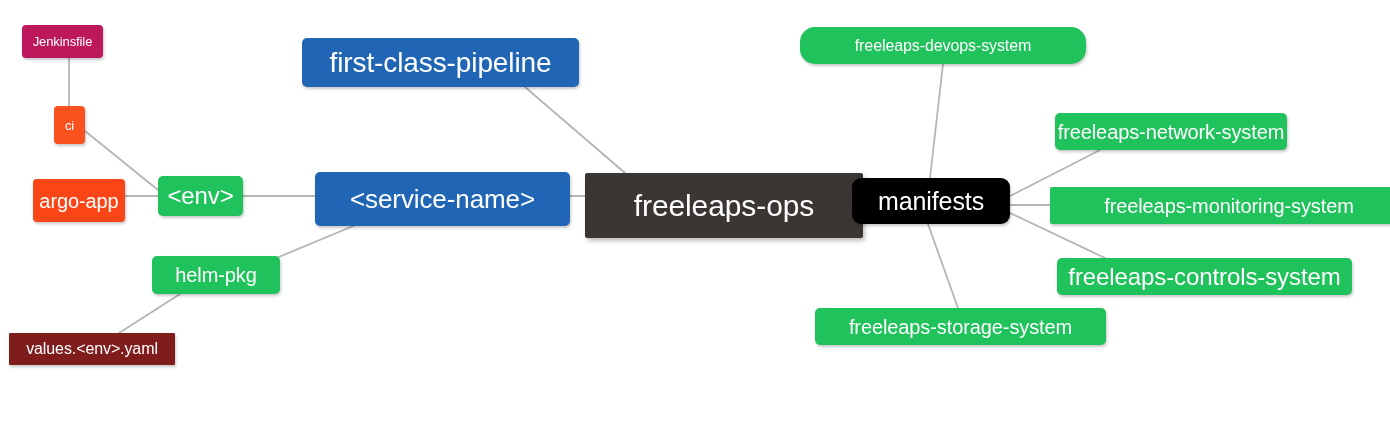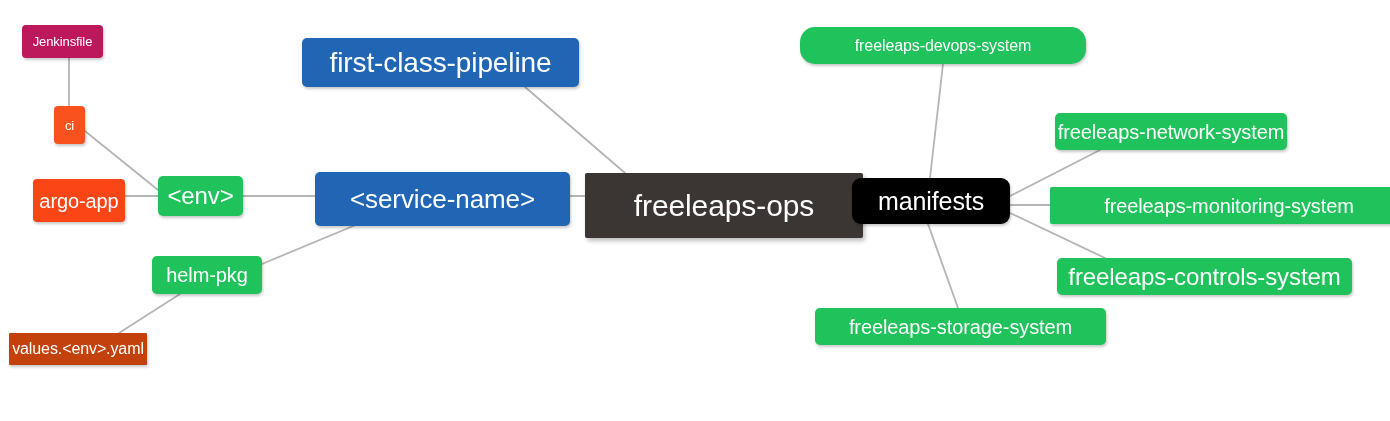--- a/index.html
+++ b/index.html
@@ -84,24 +84,24 @@
       </div>
       <div class="node" style="left: 54px; top: 106px; width: 31px; height: 38px; background: rgb(249, 82, 30); font-size: 13px; border-radius: 4px;">
         <span>ci</span>
       </div>
       <div class="node" style="left: 22px; top: 25px; width: 81px; height: 33px; background: #be185d; font-size: 13px; border-radius: 4px;">
         <span>Jenkinsfile</span>
       </div>
       <div class="node" style="left: 33px; top: 179px; width: 92px; height: 43px; background: rgb(250, 70, 22); font-size: 20px; border-radius: 4px;">
         <span>argo-app</span>
       </div>
-      <div class="node" style="left: 152px; top: 256px; width: 110px; height: 38px; background: rgb(31, 194, 91); font-size: 20px; border-radius: 5px;">
+      <div class="node" style="left: 152px; top: 256px; width: 128px; height: 38px; background: rgb(31, 194, 91); font-size: 20px; border-radius: 5px;">
         <span>helm-pkg</span>
       </div>
-      <div class="node" style="left: 9px; top: 333px; width: 138px; height: 32px; background: #c2410c; font-size: 16px; border-radius: 1px;">
+      <div class="node" style="left: 9px; top: 333px; width: 166px; height: 32px; background: #7f1d1d; font-size: 16px; border-radius: 1px;">
         <span>values.&lt;env&gt;.yaml</span>
       </div>
       <div class="node" style="left: 852px; top: 178px; width: 158px; height: 46px; background: #000000; font-size: 25px; border-radius: 9px;">
         <span>manifests</span>
       </div>
       <div class="node" style="left: 800px; top: 27px; width: 286px; height: 37px; background: rgb(31, 194, 91); font-size: 16px; border-radius: 15px;">
         <span>freeleaps-devops-system</span>
       </div>
       <div class="node" style="left: 1055px; top: 113px; width: 232px; height: 37px; background: rgb(31, 194, 91); font-size: 20px; border-radius: 5px;">
         <span>freeleaps-network-system</span>

